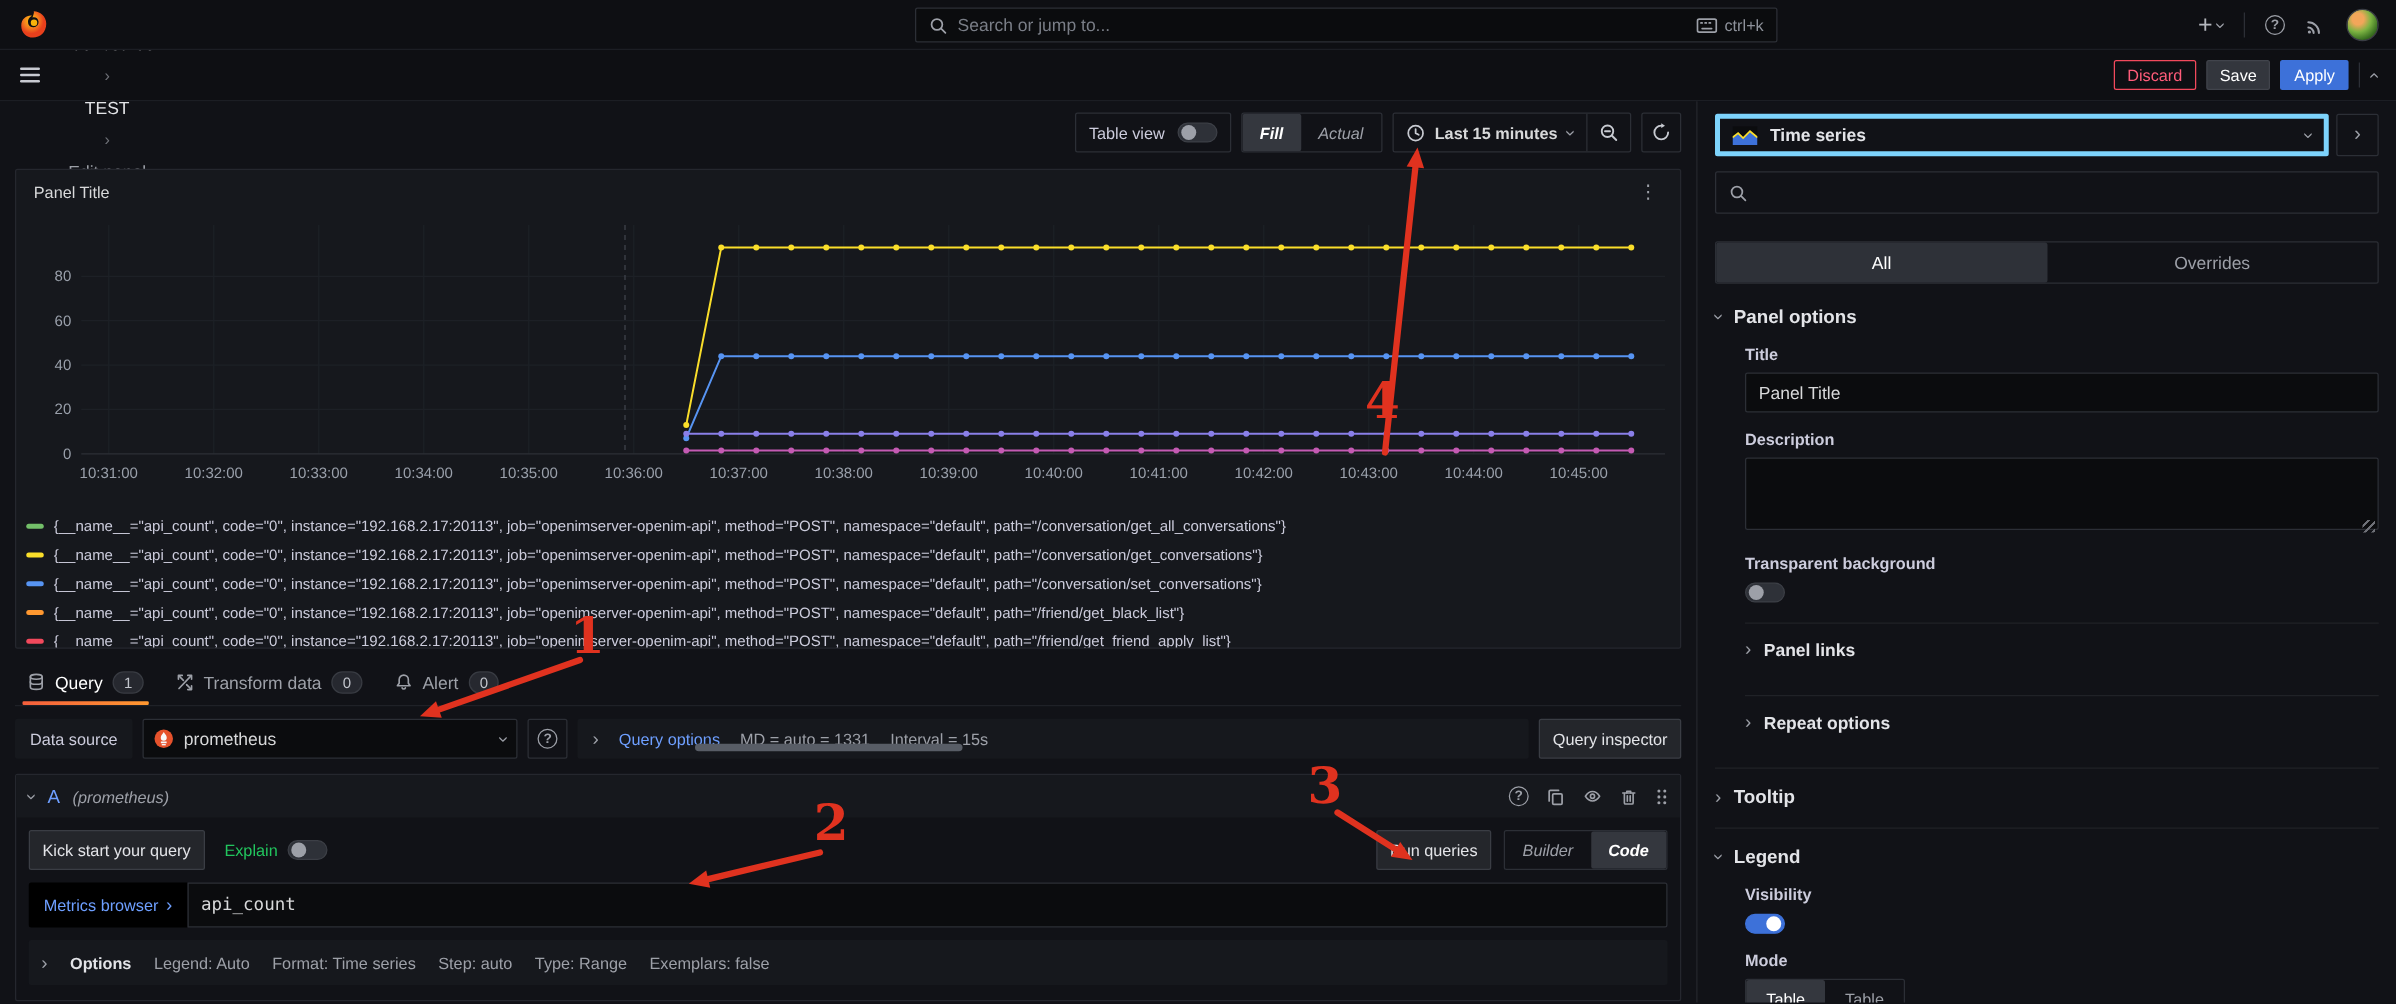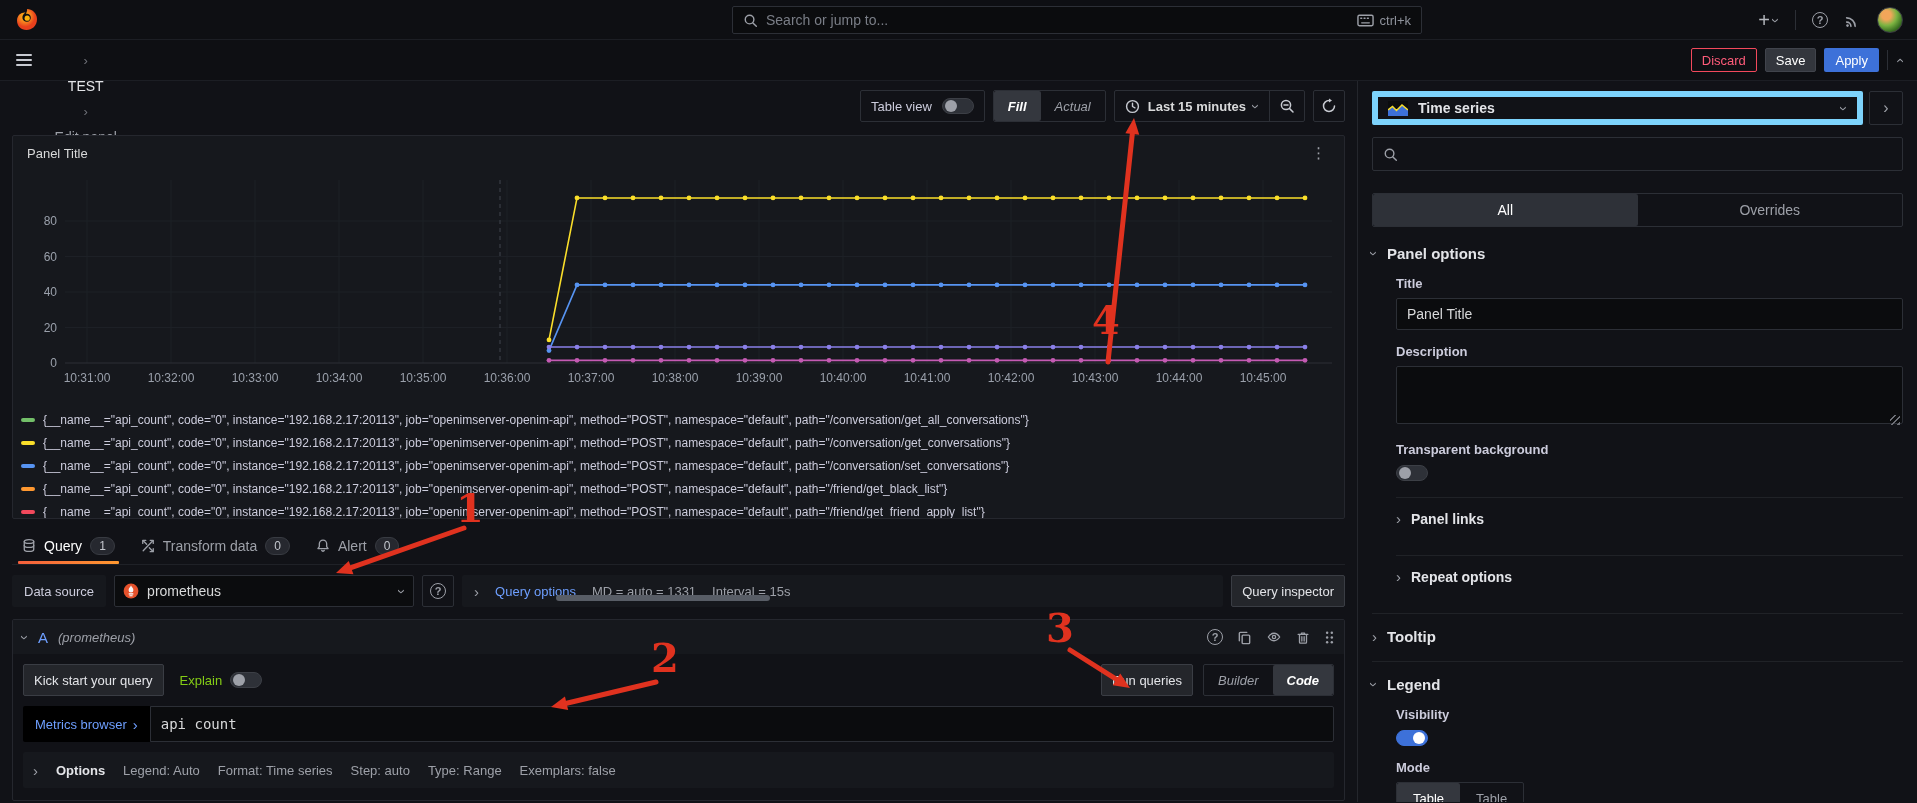--- a/index.html
+++ b/index.html
@@ -102,41 +102,41 @@
   .dimtext { color:#9da0a8; }
   .btn-tool { height:32px; background:#24262b; border:1px solid #3a3d44; color:#e3e4e8; font-size:13px; }
 
   .querycard { margin-top:12px; border:1px solid #25272e; border-radius:2px; background:#111217; }
   .qhead { height:34px; background:#16181d; display:flex; align-items:center; gap:10px; padding:0 10px; }
   .refid { color:#6e9fff; font-size:15px; font-weight:500; }
   .dshint { font-style:italic; font-size:13px; color:#9da0a8; }
   .qicons { margin-left:auto; display:flex; align-items:center; gap:14px; color:#9da0a8; }
   .qbody { padding:10px 10px 12px; }
   .qrow1 { display:flex; align-items:center; gap:16px; }
-  .explain { display:flex; align-items:center; gap:8px; font-size:13px; color:#84cc16; }
+  .explain { display:flex; align-items:center; gap:8px; font-size:13px; color:#22c55e; }
   .qrow1 .right { margin-left:auto; display:flex; align-items:center; gap:10px; }
   .qrow2 { margin-top:10px; display:flex; }
   .mbchip { background:#000000; height:36px; display:flex; align-items:center; gap:6px; padding:0 12px;
     border-radius:2px 0 0 2px; font-size:13px; }
   .qinput { flex:1; height:36px; background:#0b0c0e; border:1px solid #2c2f36; border-radius:0 2px 2px 0;
     color:#d8d9da; font-size:14px; padding:0 10px; font-family:"DejaVu Sans Mono",monospace; outline:none; }
   .qrow3 { margin-top:10px; height:36px; background:#16181d; border-radius:2px; display:flex;
     align-items:center; gap:18px; padding:0 10px; font-size:13px; }
   .optlabel { font-weight:700; color:#e3e4e8; }
 
   
   .toggle { width:32px; height:16px; border-radius:9px; background:#2e3138; border:1px solid #3c3f46; position:relative; flex:0 0 auto; }
   .toggle::after { content:""; position:absolute; width:12px; height:12px; border-radius:50%;
     background:#9da0a8; top:1px; left:2px; }
   .toggle.on { background:#3d71d9; border-color:#3d71d9; }
   .toggle.on::after { left:auto; right:2px; background:#fff; }
 
   
   .vizrow { display:flex; gap:6px; }
-  .vizbox { flex:1; height:34px; border:6px solid #7dd3fc; border-radius:2px; display:flex;
+  .vizbox { flex:1; height:34px; border:4px solid #7dd3fc; border-radius:2px; display:flex;
     align-items:center; gap:10px; padding:0 10px; }
   .vizbox .vname { font-size:14px; font-weight:700; color:#e3e4e8; }
   .vizexpand { width:34px; height:34px; border:1px solid #2c2f36; border-radius:2px;
     display:flex; align-items:center; justify-content:center; color:#9da0a8; }
   .sb-search { margin-top:12px; height:34px; border:1px solid #2c2f36; border-radius:2px;
     display:flex; align-items:center; gap:8px; padding:0 10px; background:#111217; }
   .sb-search input { flex:1; background:transparent; border:0; outline:none; color:#9da0a8; font-size:14px;
     font-family:"Liberation Sans",sans-serif; }
   .sb-search input::placeholder { color:#7a7e87; }
   .sb-tabs { margin-top:22px; height:34px; border:1px solid #2c2f36; border-radius:2px; display:flex; }

